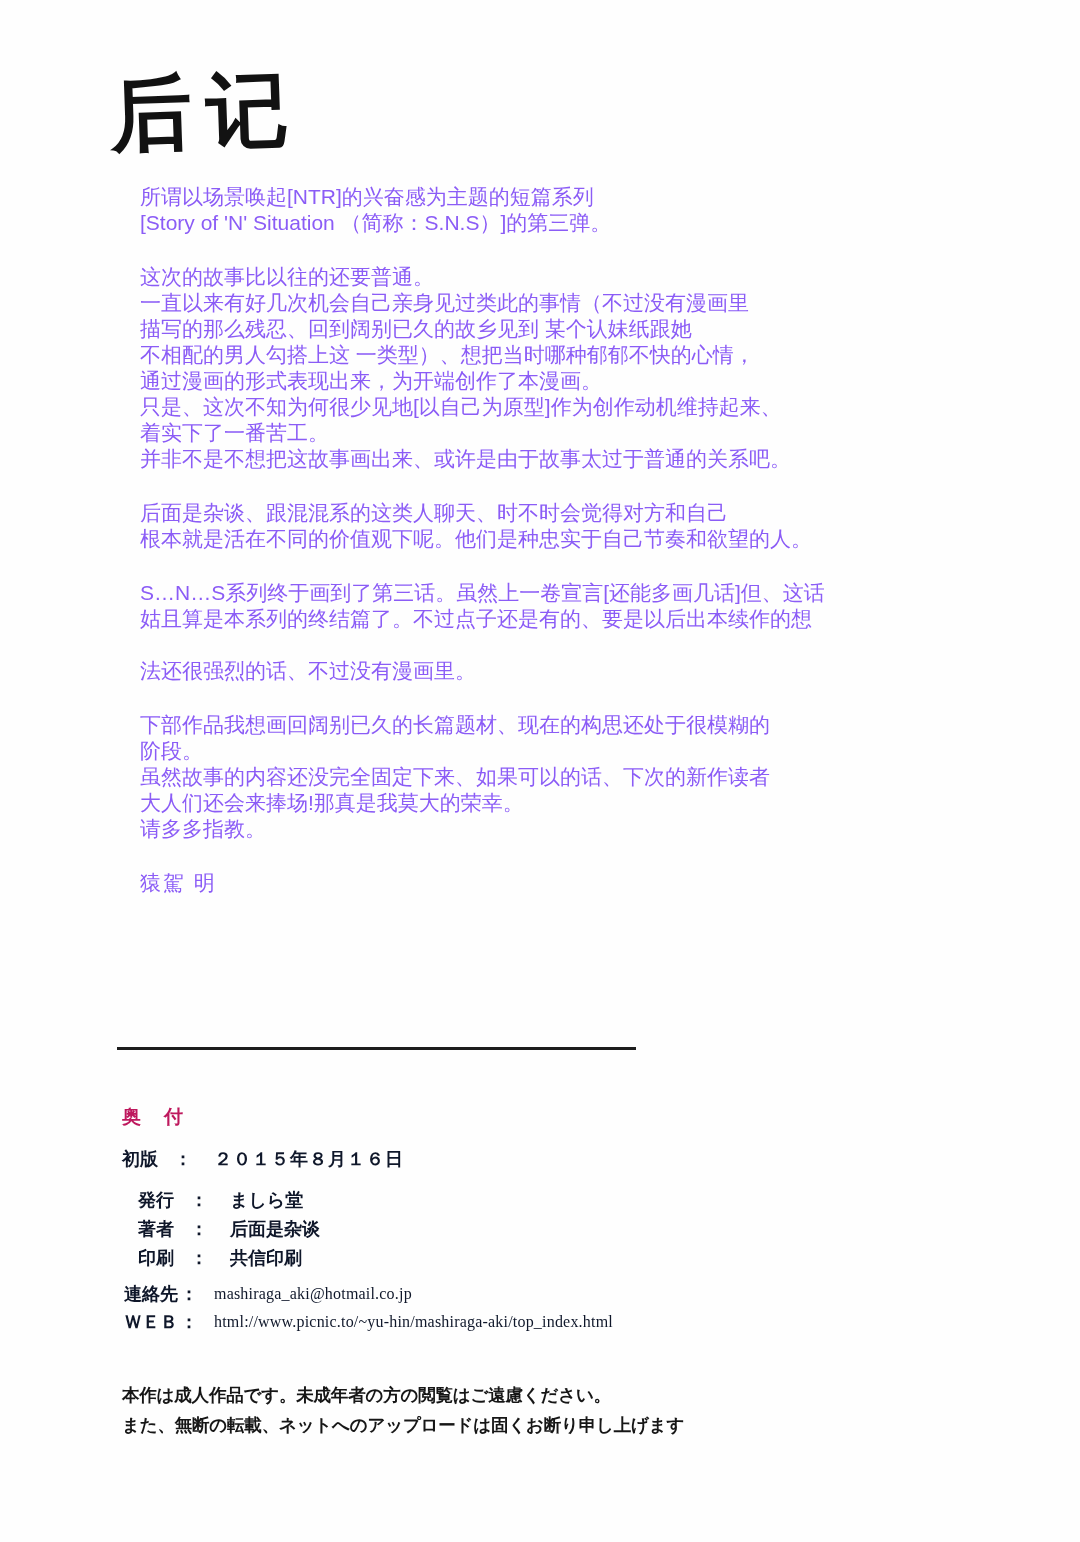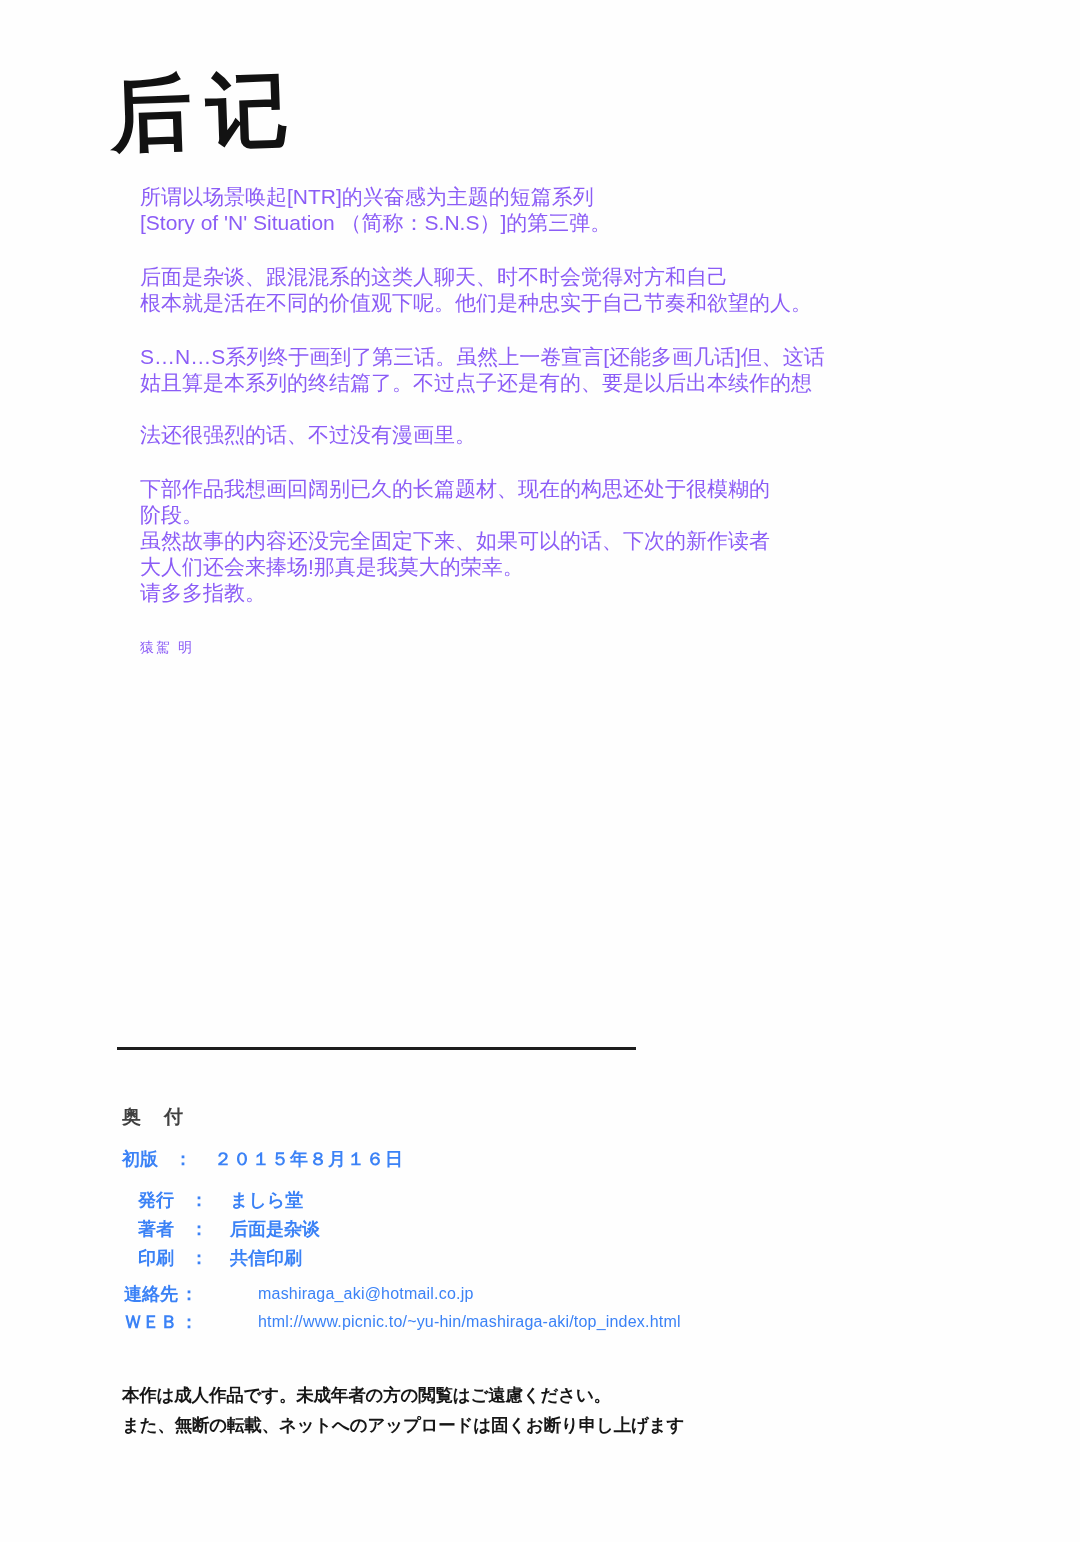--- a/index.html
+++ b/index.html
@@ -39,48 +39,49 @@
     font-size:21px;
     line-height:26px;
     color:#8b5cf6;
   }
   .afterword p.para{
     margin:0 0 28px 0;
     white-space:pre-line;
   }
   .signature{
     margin-top:0;
-    font-size:14px;
+    font-size:21px;
     letter-spacing:2px;
   }
   
   .divider{
     position:absolute;
     left:117px;
     top:1047px;
     width:519px;
     height:3px;
     background:#1d1d1d;
   }
   
   .colophon-heading{
     position:absolute;
     left:122px;
     top:1104px;
     margin:0;
     font-size:19px;
     font-weight:700;
     letter-spacing:2px;
-    color:#404040;
+    color:#be185d;
     font-family:Liberation Mono, monospace;
   }
   .colophon{
     font-size:18px;
     font-weight:600;
-    color:#3b82f6;
+    color:#0f172a;
+    font-family:Liberation Serif, serif;
   }
   .edition-row{
     position:absolute;
     left:122px;
     top:1148px;
     display:flex;
     line-height:22px;
   }
   .credits{
     position:absolute;
@@ -103,21 +104,20 @@
   .crow .label{display:inline-block;width:56px;}
   .edition-row .label,.credits .label{width:52px;}
   .crow .separator{display:inline-block;width:40px;text-align:left;}
   .contacts .separator{width:34px;}
   .edition-row .value{letter-spacing:1px;}
   .contacts .value{
     font-size:16px;
     font-weight:400;
     letter-spacing:0.2px;
     align-self:center;
-    margin-left:44px;
   }
   
   .notices{
     position:absolute;
     left:122px;
     top:1356px;
     font-size:17.5px;
     font-weight:700;
     line-height:30px;
     letter-spacing:-0.2px;
@@ -129,20 +129,28 @@
 <body style="background: rgb(254, 254, 254);">
 
 <div class="page">
 
   <h1 class="title">后记</h1>
 
   <div class="afterword">
 
   <p class="para">所谓以场景唤起[NTR]的兴奋感为主题的短篇系列
 [Story of 'N' Situation （简称：S.N.S）]的第三弹。</p>
+      <p class="para">这次的故事比以往的还要普通。
+一直以来有好几次机会自己亲身见过类此的事情（不过没有漫画里
+描写的那么残忍、回到阔别已久的故乡见到 某个认妹纸跟她
+不相配的男人勾搭上这 一类型）、想把当时哪种郁郁不快的心情，
+通过漫画的形式表现出来，为开端创作了本漫画。
+只是、这次不知为何很少见地[以自己为原型]作为创作动机维持起来、
+着实下了一番苦工。
+并非不是不想把这故事画出来、或许是由于故事太过于普通的关系吧。</p>
       <p class="para">后面是杂谈、跟混混系的这类人聊天、时不时会觉得对方和自己
 根本就是活在不同的价值观下呢。他们是种忠实于自己节奏和欲望的人。</p>
       <p class="para">S…N…S系列终于画到了第三话。虽然上一卷宣言[还能多画几话]但、这话
 姑且算是本系列的终结篇了。不过点子还是有的、要是以后出本续作的想
 
 法还很强烈的话、不过没有漫画里。</p>
       <p class="para">下部作品我想画回阔别已久的长篇题材、现在的构思还处于很模糊的
 阶段。
 虽然故事的内容还没完全固定下来、如果可以的话、下次的新作读者
 大人们还会来捧场!那真是我莫大的荣幸。

